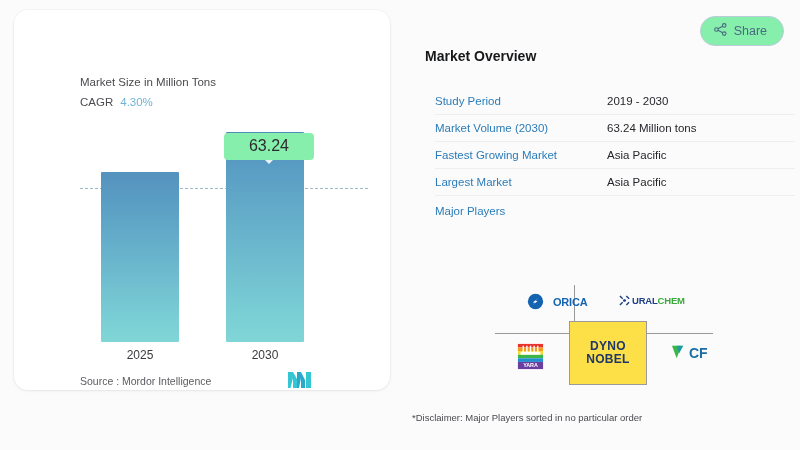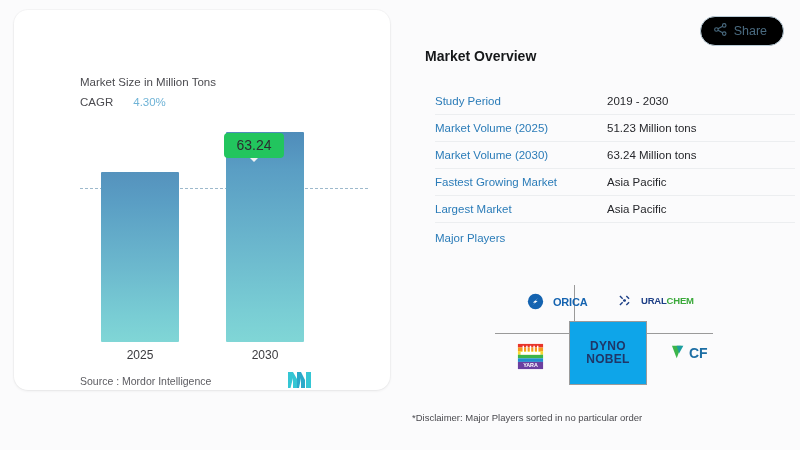--- a/index.html
+++ b/index.html
@@ -44,21 +44,21 @@
   #cagr-row {
     position: absolute;
     left: 66px;
     top: 86px;
     font-size: 11.5px;
     color: #4b4b50;
     white-space: nowrap;
   }
   #cagr-row .cagr-val {
     color: #6fb3d6;
-    margin-left: 20px;
+    margin-left: 7px;
   }
 
   
   #plot {
     position: absolute;
     left: 0;
     top: 0;
     width: 376px;
     height: 380px;
   }
@@ -84,27 +84,27 @@
   }
   #bar-2030 {
     left: 212px;
     width: 78px;
     height: 210px;
     background: linear-gradient(to bottom, #4f8cba 0%, #5a9ec4 18%, #69b4cc 50%, #79cdd4 85%, #80d6d6 100%);
   }
 
   .bar-label {
     position: absolute;
-    background: #22c55e;
+    background: #86efac;
     border-radius: 4px;
-    font-size: 14px;
+    font-size: 16px;
     color: #2c2c30;
     padding: 4px 0 5px;
     text-align: center;
-    width: 60px;
+    width: 90px;
   }
   .bar-label::after {
     content: "";
     position: absolute;
     left: 50%;
     margin-left: -4px;
     bottom: -4px;
     width: 0; height: 0;
     border-left: 4px solid transparent;
     border-right: 4px solid transparent;
@@ -140,21 +140,21 @@
 
   
   #share-button {
     position: absolute;
     right: 16px;
     top: 16px;
     height: 30px;
     padding: 0 16px 0 13px;
     border: 1px solid #b9ccd8;
     border-radius: 16px;
-    background: #000000;
+    background: #86efac;
     display: flex;
     align-items: center;
     gap: 7px;
     font-size: 12.5px;
     color: #4a6b80;
     cursor: pointer;
   }
 
   #overview-title {
     position: absolute;
@@ -201,21 +201,21 @@
   .grid-line { position: absolute; background: #9a9a9a; }
   #gl-vert { left: 79px; top: 0; width: 1px; height: 100px; }
   #gl-horz { left: 0; top: 48px; width: 218px; height: 1px; }
   #center-box {
     position: absolute;
     left: 74px;
     top: 36px;
     width: 78px;
     height: 64px;
     border: 1px solid #9a9a9a;
-    background: #0ea5e9;
+    background: #fde047;
     display: flex;
     align-items: center;
     justify-content: center;
   }
   .logo-slot { position: absolute; display: flex; align-items: center; }
   #slot-orica    { left: 32px;  top: 8px;  }
   #slot-uralchem { left: 124px; top: 10px; }
   #slot-yara     { left: 22px;  top: 58px; }
   #slot-cf       { left: 176px; top: 58px; }
 
@@ -279,24 +279,20 @@
 
 <div id="overview-title">Market Overview</div>
 
 <div id="overview-table">
 
   <div class="ov-row">
     <div class="ov-label">Study Period</div>
     <div class="ov-value">2019 - 2030</div>
   </div>
 
-  <div class="ov-row">
-    <div class="ov-label">Market Volume (2025)</div>
-    <div class="ov-value">51.23 Million tons</div>
-  </div>
 
   <div class="ov-row">
     <div class="ov-label">Market Volume (2030)</div>
     <div class="ov-value">63.24 Million tons</div>
   </div>
 
 
   <div class="ov-row">
     <div class="ov-label">Fastest Growing Market</div>
     <div class="ov-value">Asia Pacific</div>
@@ -324,21 +320,21 @@
       <path d="M13.5 5.5 L7 11.2 L9.6 11.6 L5.6 15 L12.5 9.4 L9.8 9 Z" fill="#ffffff"></path>
     </svg>
     <span class="logo-text" style="font-size:11px;color:#1463b0;margin-left:9px;">ORICA</span>
   </div>
 
   <div class="logo-slot" id="slot-uralchem">
     <svg width="11" height="11" viewBox="0 0 12 12">
       <path d="M1 1 L4 4 M8 1 L11 4 M1 11 L4 8 M8 11 L11 8 M4.5 6 H7.5" stroke="#1d3f86" stroke-width="1.5" fill="none"></path>
       <circle cx="6" cy="6" r="1.3" fill="#1d3f86"></circle>
     </svg>
-    <span class="logo-text" style="font-size:9.5px;color:#1d3f86;margin-left:11px;">URAL</span>
+    <span class="logo-text" style="font-size:9.5px;color:#1d3f86;margin-left:2px;">URAL</span>
       <span class="logo-text" style="font-size:9.5px;color:#3aa93a;">CHEM</span>
   </div>
 
   <div class="logo-slot" id="slot-yara">
     <svg width="27" height="27" viewBox="0 0 30 30">
       <rect x="0" y="0" width="30" height="30" fill="#ffffff"></rect>
       <rect x="1" y="1" width="28" height="4" fill="#e8342a"></rect>
       <rect x="1" y="5" width="28" height="4" fill="#f49a1e"></rect>
       <rect x="1" y="9" width="28" height="4" fill="#f6d832"></rect>
       <rect x="1" y="13" width="28" height="4" fill="#3cb54a"></rect>

